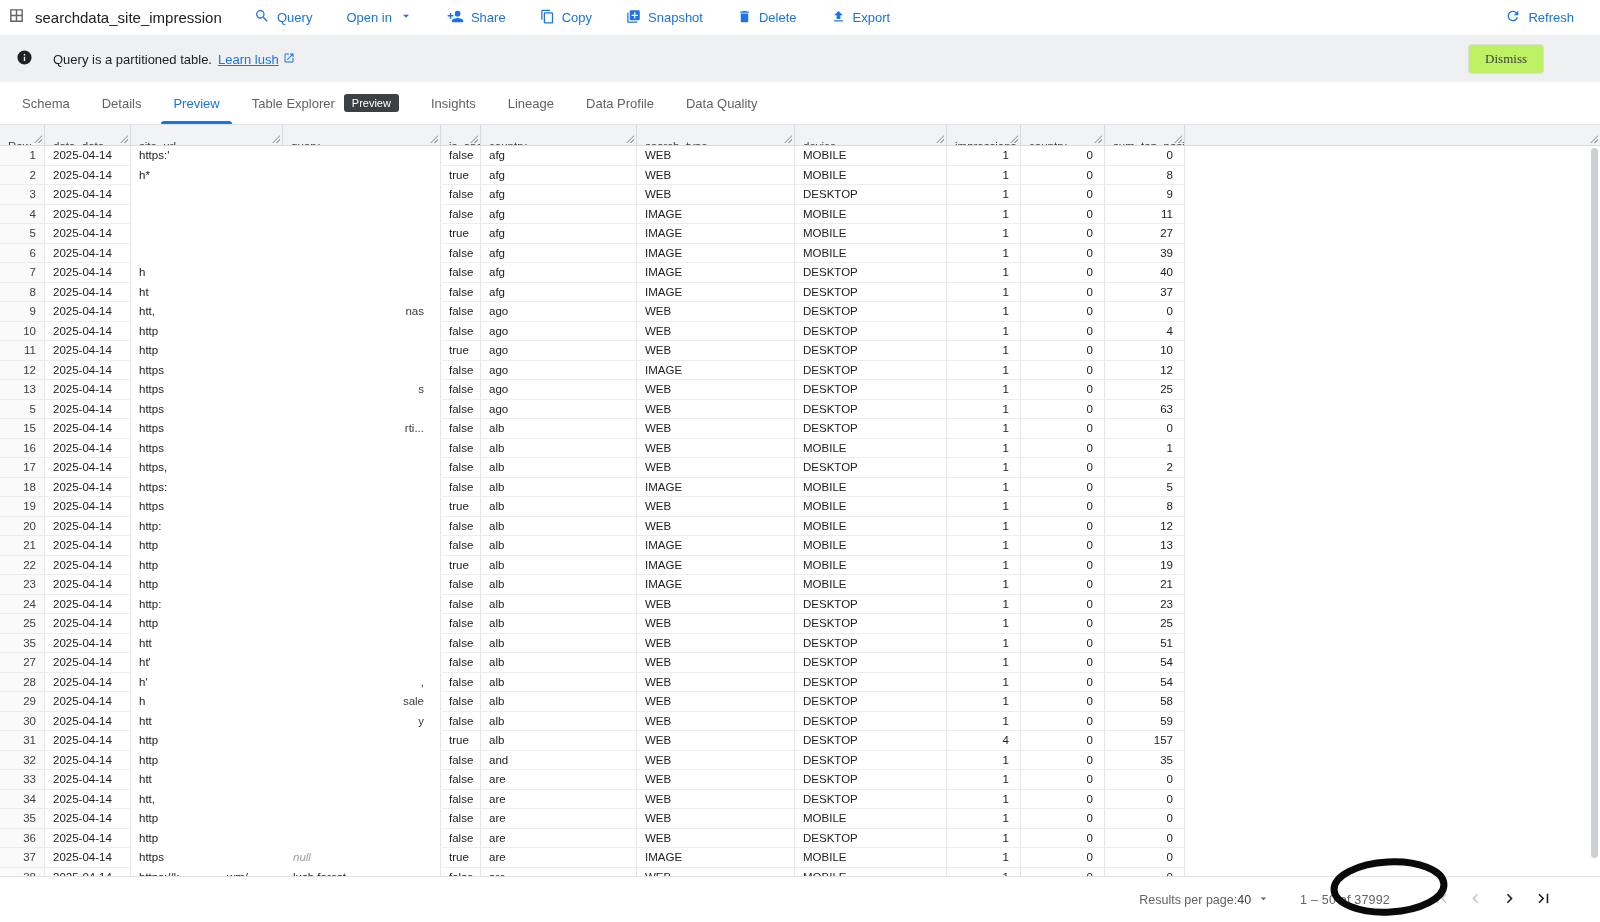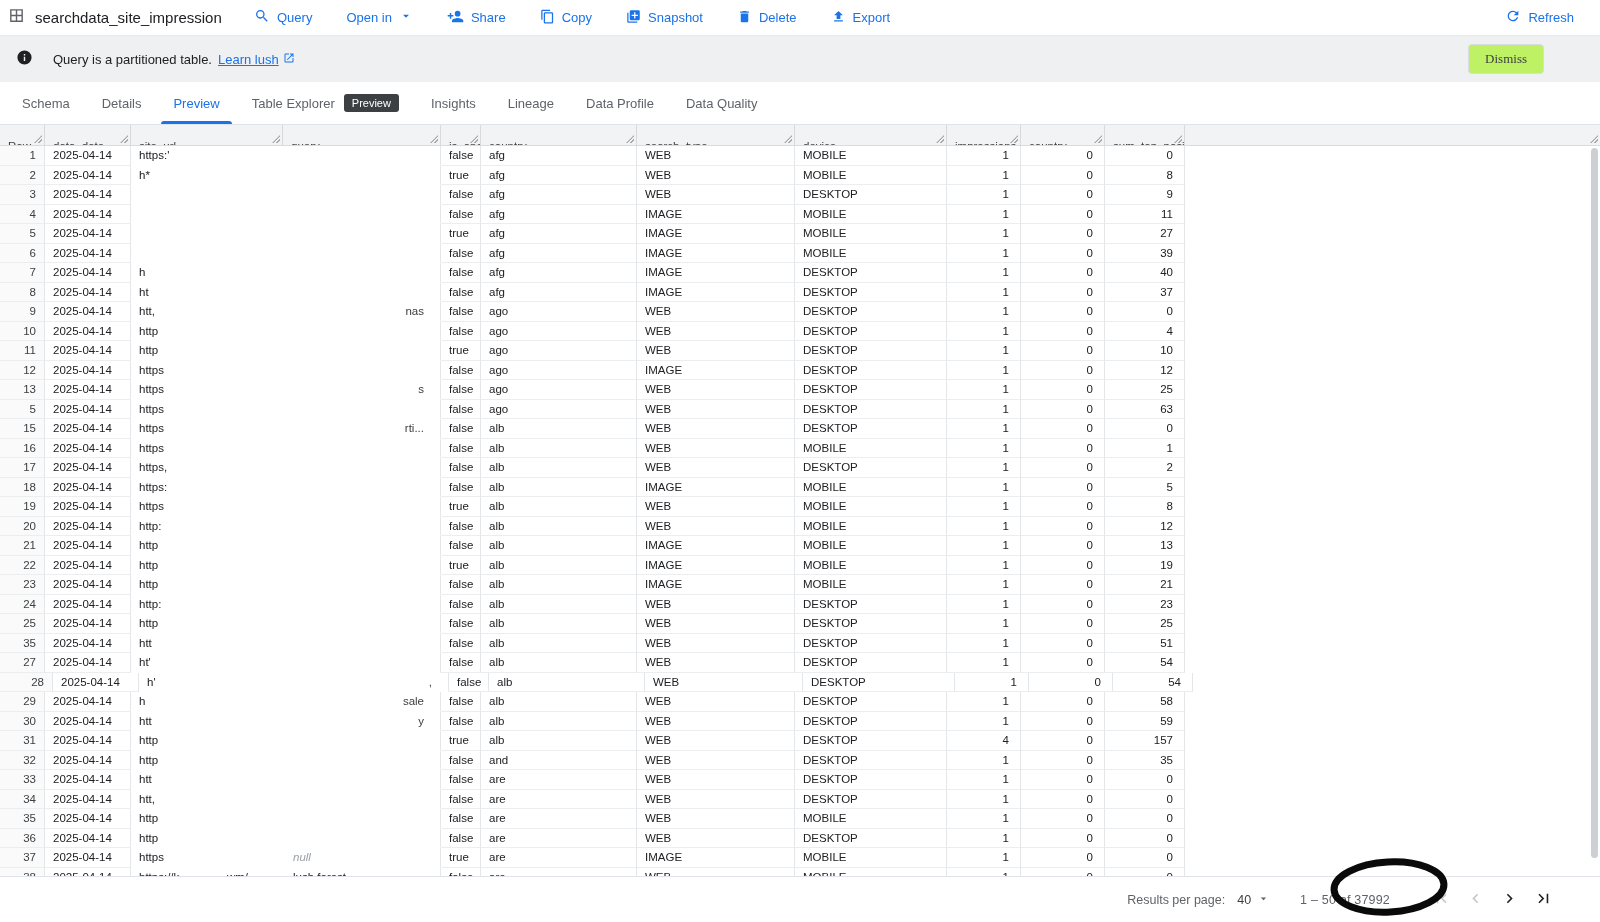--- a/index.html
+++ b/index.html
@@ -53,21 +53,21 @@
   .td.rd{border-bottom-color:transparent;}
   .td.rd-url{border-right-color:transparent;display:flex;justify-content:space-between;padding-right:34px;}
   .td.c-q.frag{text-align:right;padding-right:16px;color:#3c4043;}
   .td.c-q.nullv{color:#9aa0a6;font-style:italic;padding-left:10px;}
   .td.c-q.plain{color:#202124;padding-left:10px;}
   .vscroll{position:absolute;width:7px;border-radius:4px;background:#ccd0d4;}
 
   
   .pagebar{position:absolute;left:0;right:0;bottom:0;height:45px;background:#fff;border-top:1px solid #e0e3e7;
     display:flex;align-items:center;justify-content:flex-end;padding-right:44px;font-size:12.5px;color:#5f6368;}
-  .rpp-label{margin-right:12px;}
+  .rpp-label{margin-right:0;}
   .pagesize{display:inline-flex;align-items:center;gap:6px;color:#3c4043;cursor:pointer;margin-right:30px;}
   .range{color:#5f6368;margin-right:30px;letter-spacing:.2px;}
   .pgbtn{width:26px;height:26px;display:inline-flex;align-items:center;justify-content:center;background:none;
     border:none;cursor:pointer;padding:0;margin-left:8px;}
   .annotation{position:absolute;left:1305px;top:853px;z-index:20;pointer-events:none;}
 </style>
 </head>
 <body>
 
 <div class="app">
@@ -592,21 +592,21 @@
           <div class="td c-q rd" style="width: 158px;"></div>
           <div class="td c-anon" style="width: 40px;">false</div>
           <div class="td c-country" style="width: 156px;">alb</div>
           <div class="td c-stype" style="width: 158px;">WEB</div>
           <div class="td c-device" style="width: 152px;">DESKTOP</div>
           <div class="td c-imp num" style="width: 74px;">1</div>
           <div class="td c-clicks num" style="width: 84px;">0</div>
           <div class="td c-sum num" style="width: 80px;">54</div>
         </div>
         <div class="tr">
-          <div class="td c-row" style="width: 53px;">28</div>
+          <div class="td c-row" style="width: 45px;">28</div>
           <div class="td c-date" style="width: 86px;">2025-04-14</div>
           <div class="td c-url rd rd-url" style="width: 152px;">
             <span>h'</span>
           </div>
           <div class="td c-q rd frag" style="width: 158px;">,</div>
           <div class="td c-anon" style="width: 40px;">false</div>
           <div class="td c-country" style="width: 156px;">alb</div>
           <div class="td c-stype" style="width: 158px;">WEB</div>
           <div class="td c-device" style="width: 152px;">DESKTOP</div>
           <div class="td c-imp num" style="width: 74px;">1</div>

